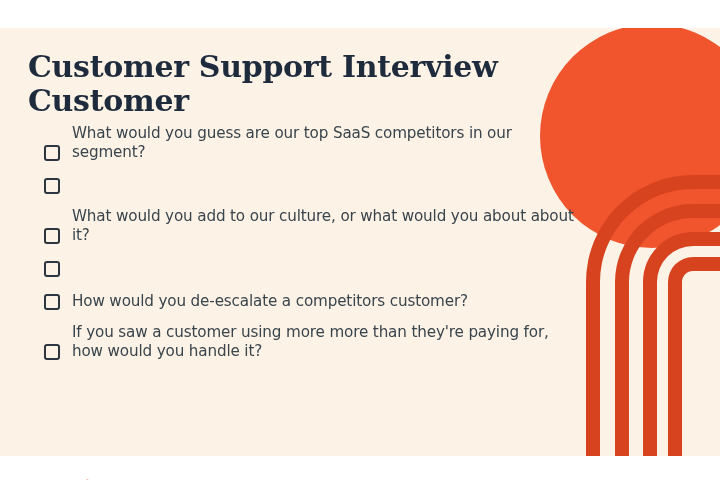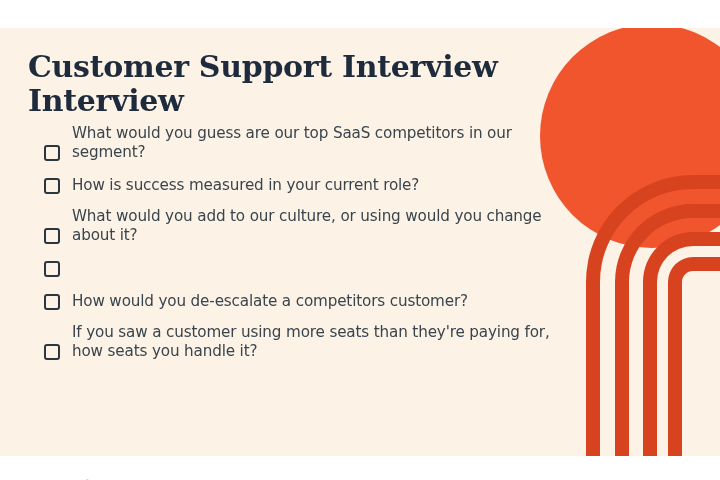--- a/index.html
+++ b/index.html
@@ -109,46 +109,45 @@
 
         <path d="M 668 428 L 668 254 A 25 25 0 0 1 693 229 L 720 229 L 720 243 L 693 243
                  A 11 11 0 0 0 682 254 L 682 428 Z" fill="#D8431F"></path>
       </g>
     </svg>
   </div>
 
   <h1 class="title">
     <span>Customer Support Interview</span>
     <br>
-    <span>Interview</span>
+    <span>Customer</span>
   </h1>
 
   <ul class="list">
     <li class="item">
       <span class="checkbox"></span>
       <span class="qtext">What would you guess are our top SaaS competitors in our segment?</span>
     </li>
     <li class="item">
       <span class="checkbox"></span>
-      <span class="qtext">How is success measured in your current role?</span>
     </li>
     <li class="item">
       <span class="checkbox"></span>
-      <span class="qtext">What would you add to our culture, or using would you change about it?</span>
+      <span class="qtext">What would you add to our culture, or what would you about about it?</span>
     </li>
     <li class="item">
       <span class="checkbox"></span>
     </li>
     <li class="item">
       <span class="checkbox"></span>
       <span class="qtext">How would you de-escalate a competitors customer?</span>
     </li>
     <li class="item">
       <span class="checkbox"></span>
-      <span class="qtext">If you saw a customer using more seats than they're paying for, how seats you handle it?</span>
+      <span class="qtext">If you saw a customer using more more than they're paying for, how would you handle it?</span>
     </li>
   </ul>
 
   <div class="footer"></div>
 
   <div class="logo">
     <span class="logo-text">HubSp</span>
     <svg class="logo-svg" width="15" height="20" viewBox="0 0 15 20" xmlns="http://www.w3.org/2000/svg">
 
       <line x1="7.4" y1="11.6" x2="7.4" y2="4.2" stroke="#F2684A" stroke-width="1.3"></line>

